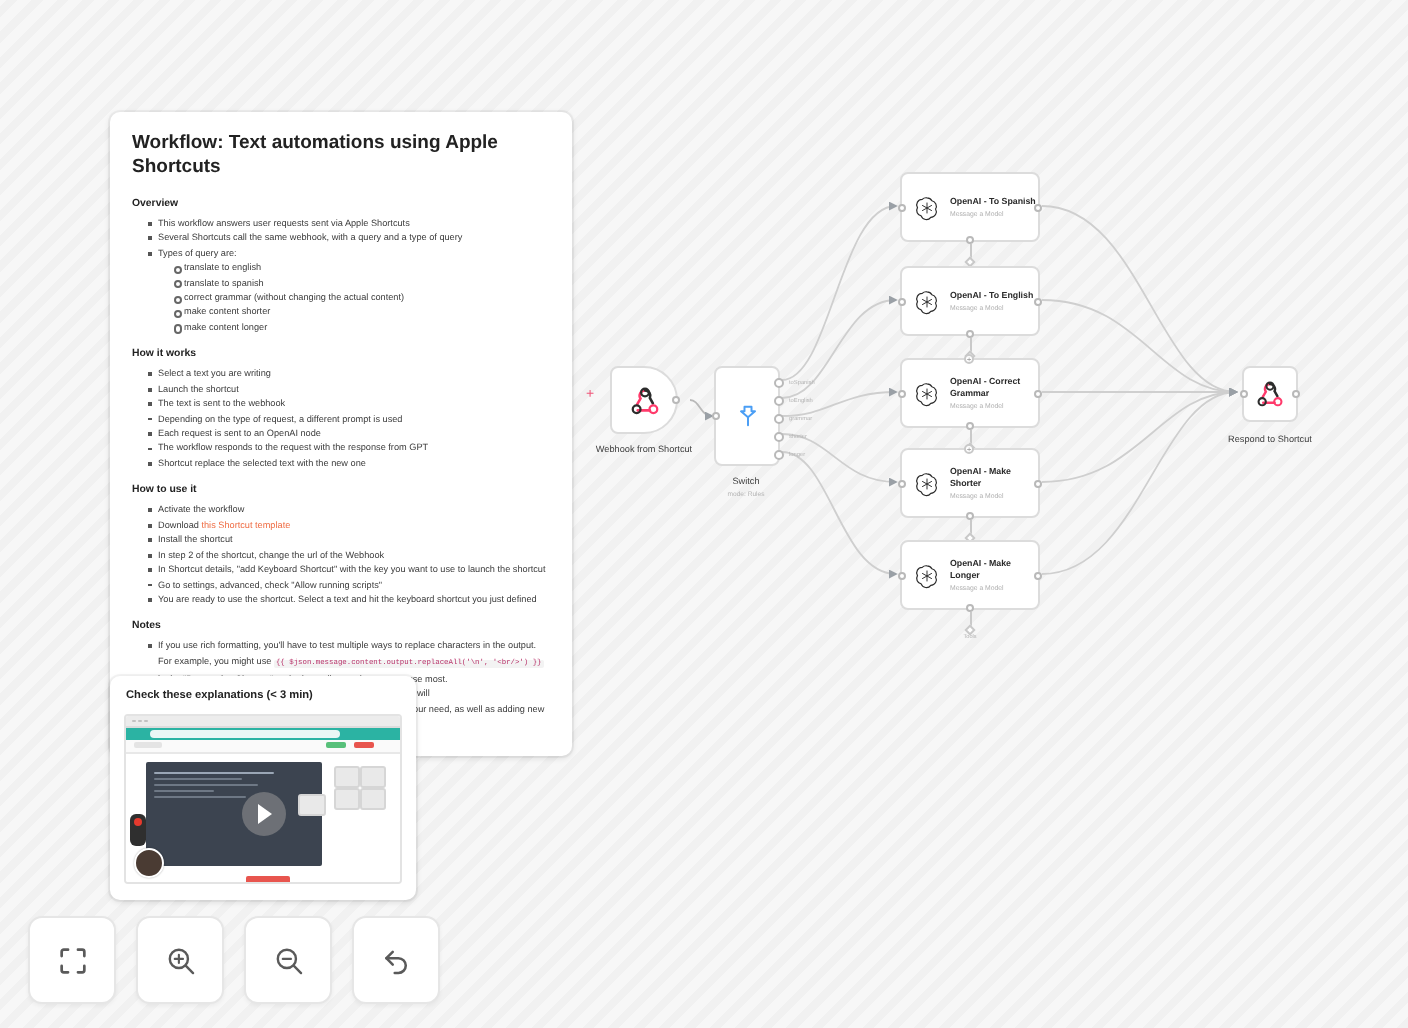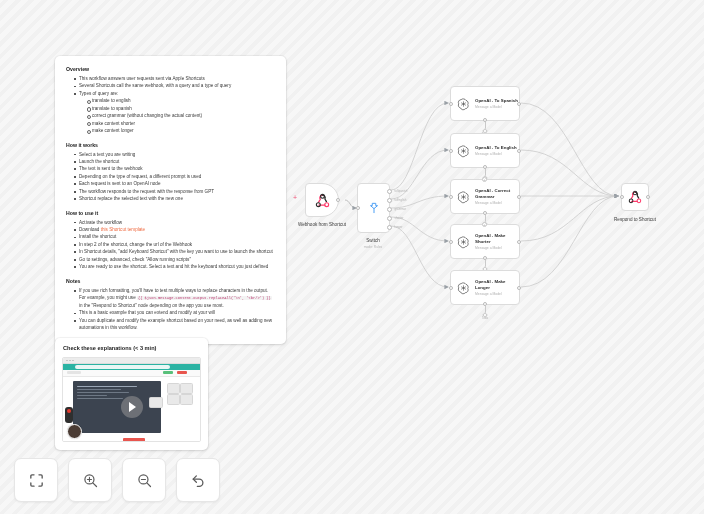--- a/index.html
+++ b/index.html
@@ -175,20 +175,21 @@
   <path d="M391,226 C415,226 420,287 448,287" fill="none" stroke="#cfcfcf" stroke-width="0.9" marker-end="url(#ah)"></path>
 
   <path d="M521,103 C570,103 580,196 618,196" fill="none" stroke="#cfcfcf" stroke-width="0.9" marker-end="url(#ah)"></path>
   <path d="M521,150 C570,150 580,196 618,196" fill="none" stroke="#cfcfcf" stroke-width="0.9" marker-end="url(#ah)"></path>
   <path d="M521,196 C570,196 580,196 618,196" fill="none" stroke="#cfcfcf" stroke-width="0.9" marker-end="url(#ah)"></path>
   <path d="M521,241 C570,241 580,196 618,196" fill="none" stroke="#cfcfcf" stroke-width="0.9" marker-end="url(#ah)"></path>
   <path d="M521,287 C570,287 580,196 618,196" fill="none" stroke="#cfcfcf" stroke-width="0.9" marker-end="url(#ah)"></path>
 </svg>
 
 <div class="sticky">
+  <h1>Workflow: Text automations using Apple Shortcuts</h1>
 
   <div class="sec-h first">Overview</div>
   <ul class="l1">
     <li>This workflow answers user requests sent via Apple Shortcuts</li>
     <li>Several Shortcuts call the same webhook, with a query and a type of query</li>
     <li><span>Types of query are:</span>
       <ul class="l2">
         <li>translate to english</li>
         <li>translate to spanish</li>
         <li>correct grammar (without changing the actual content)</li>

